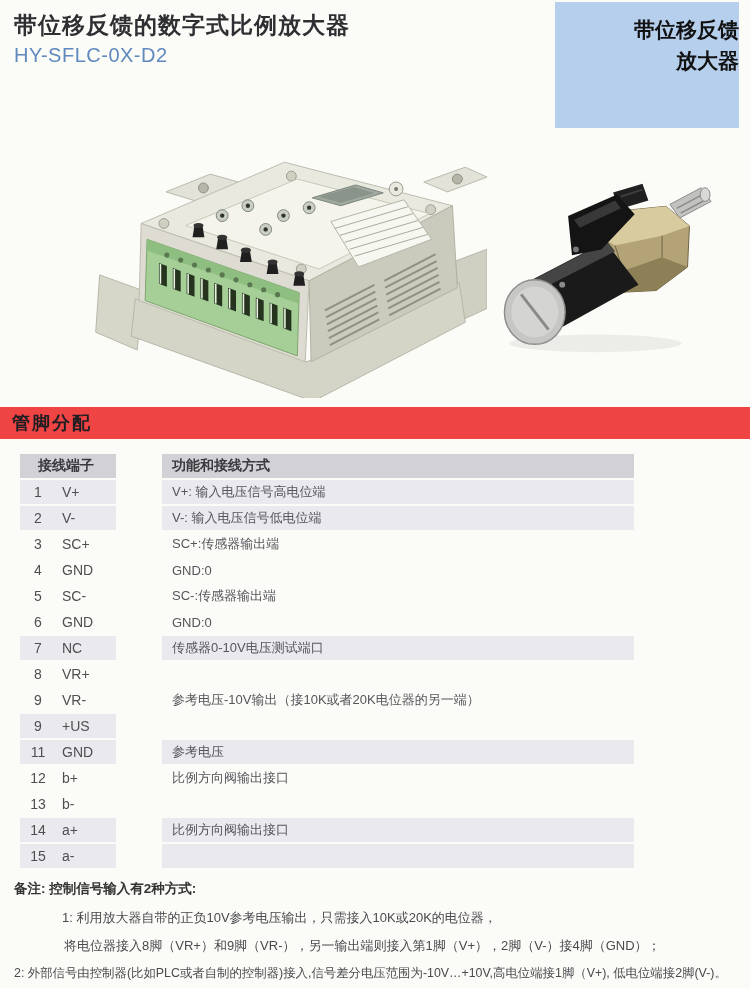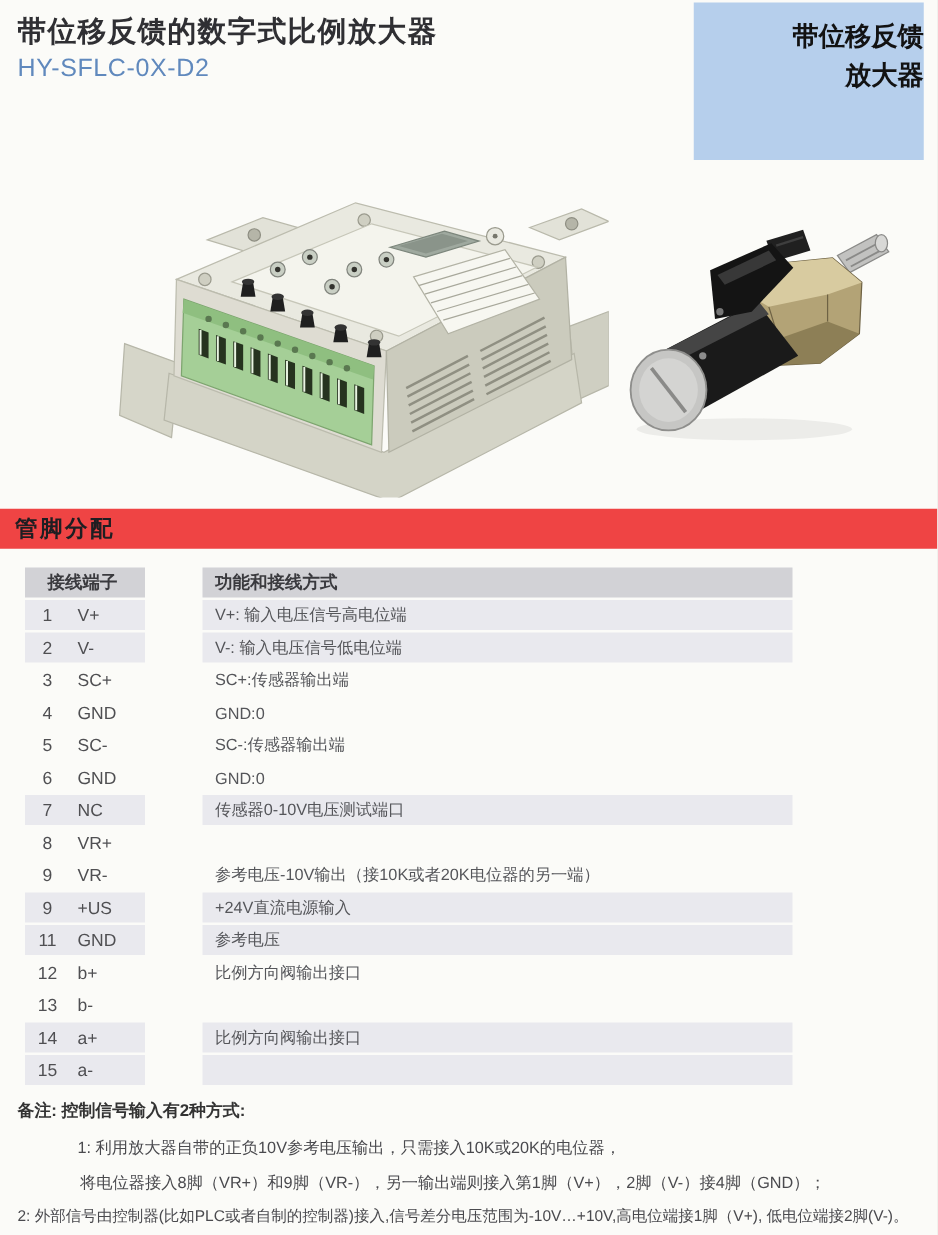--- a/index.html
+++ b/index.html
@@ -328,21 +328,20 @@
             <span class="pin-no">9</span>
             <span class="pin-term">VR-</span>
           </div>
           <div class="cell cell2">参考电压-10V输出（接10K或者20K电位器的另一端）</div>
         </div>
         <div class="trow">
           <div class="cell cell1">
             <span class="pin-no">9</span>
             <span class="pin-term">+US</span>
           </div>
-          <div class="cell cell2">+24V直流电源输入</div>
         </div>
         <div class="trow">
           <div class="cell cell1">
             <span class="pin-no">11</span>
             <span class="pin-term">GND</span>
           </div>
           <div class="cell cell2">参考电压</div>
         </div>
         <div class="trow">
           <div class="cell cell1">

